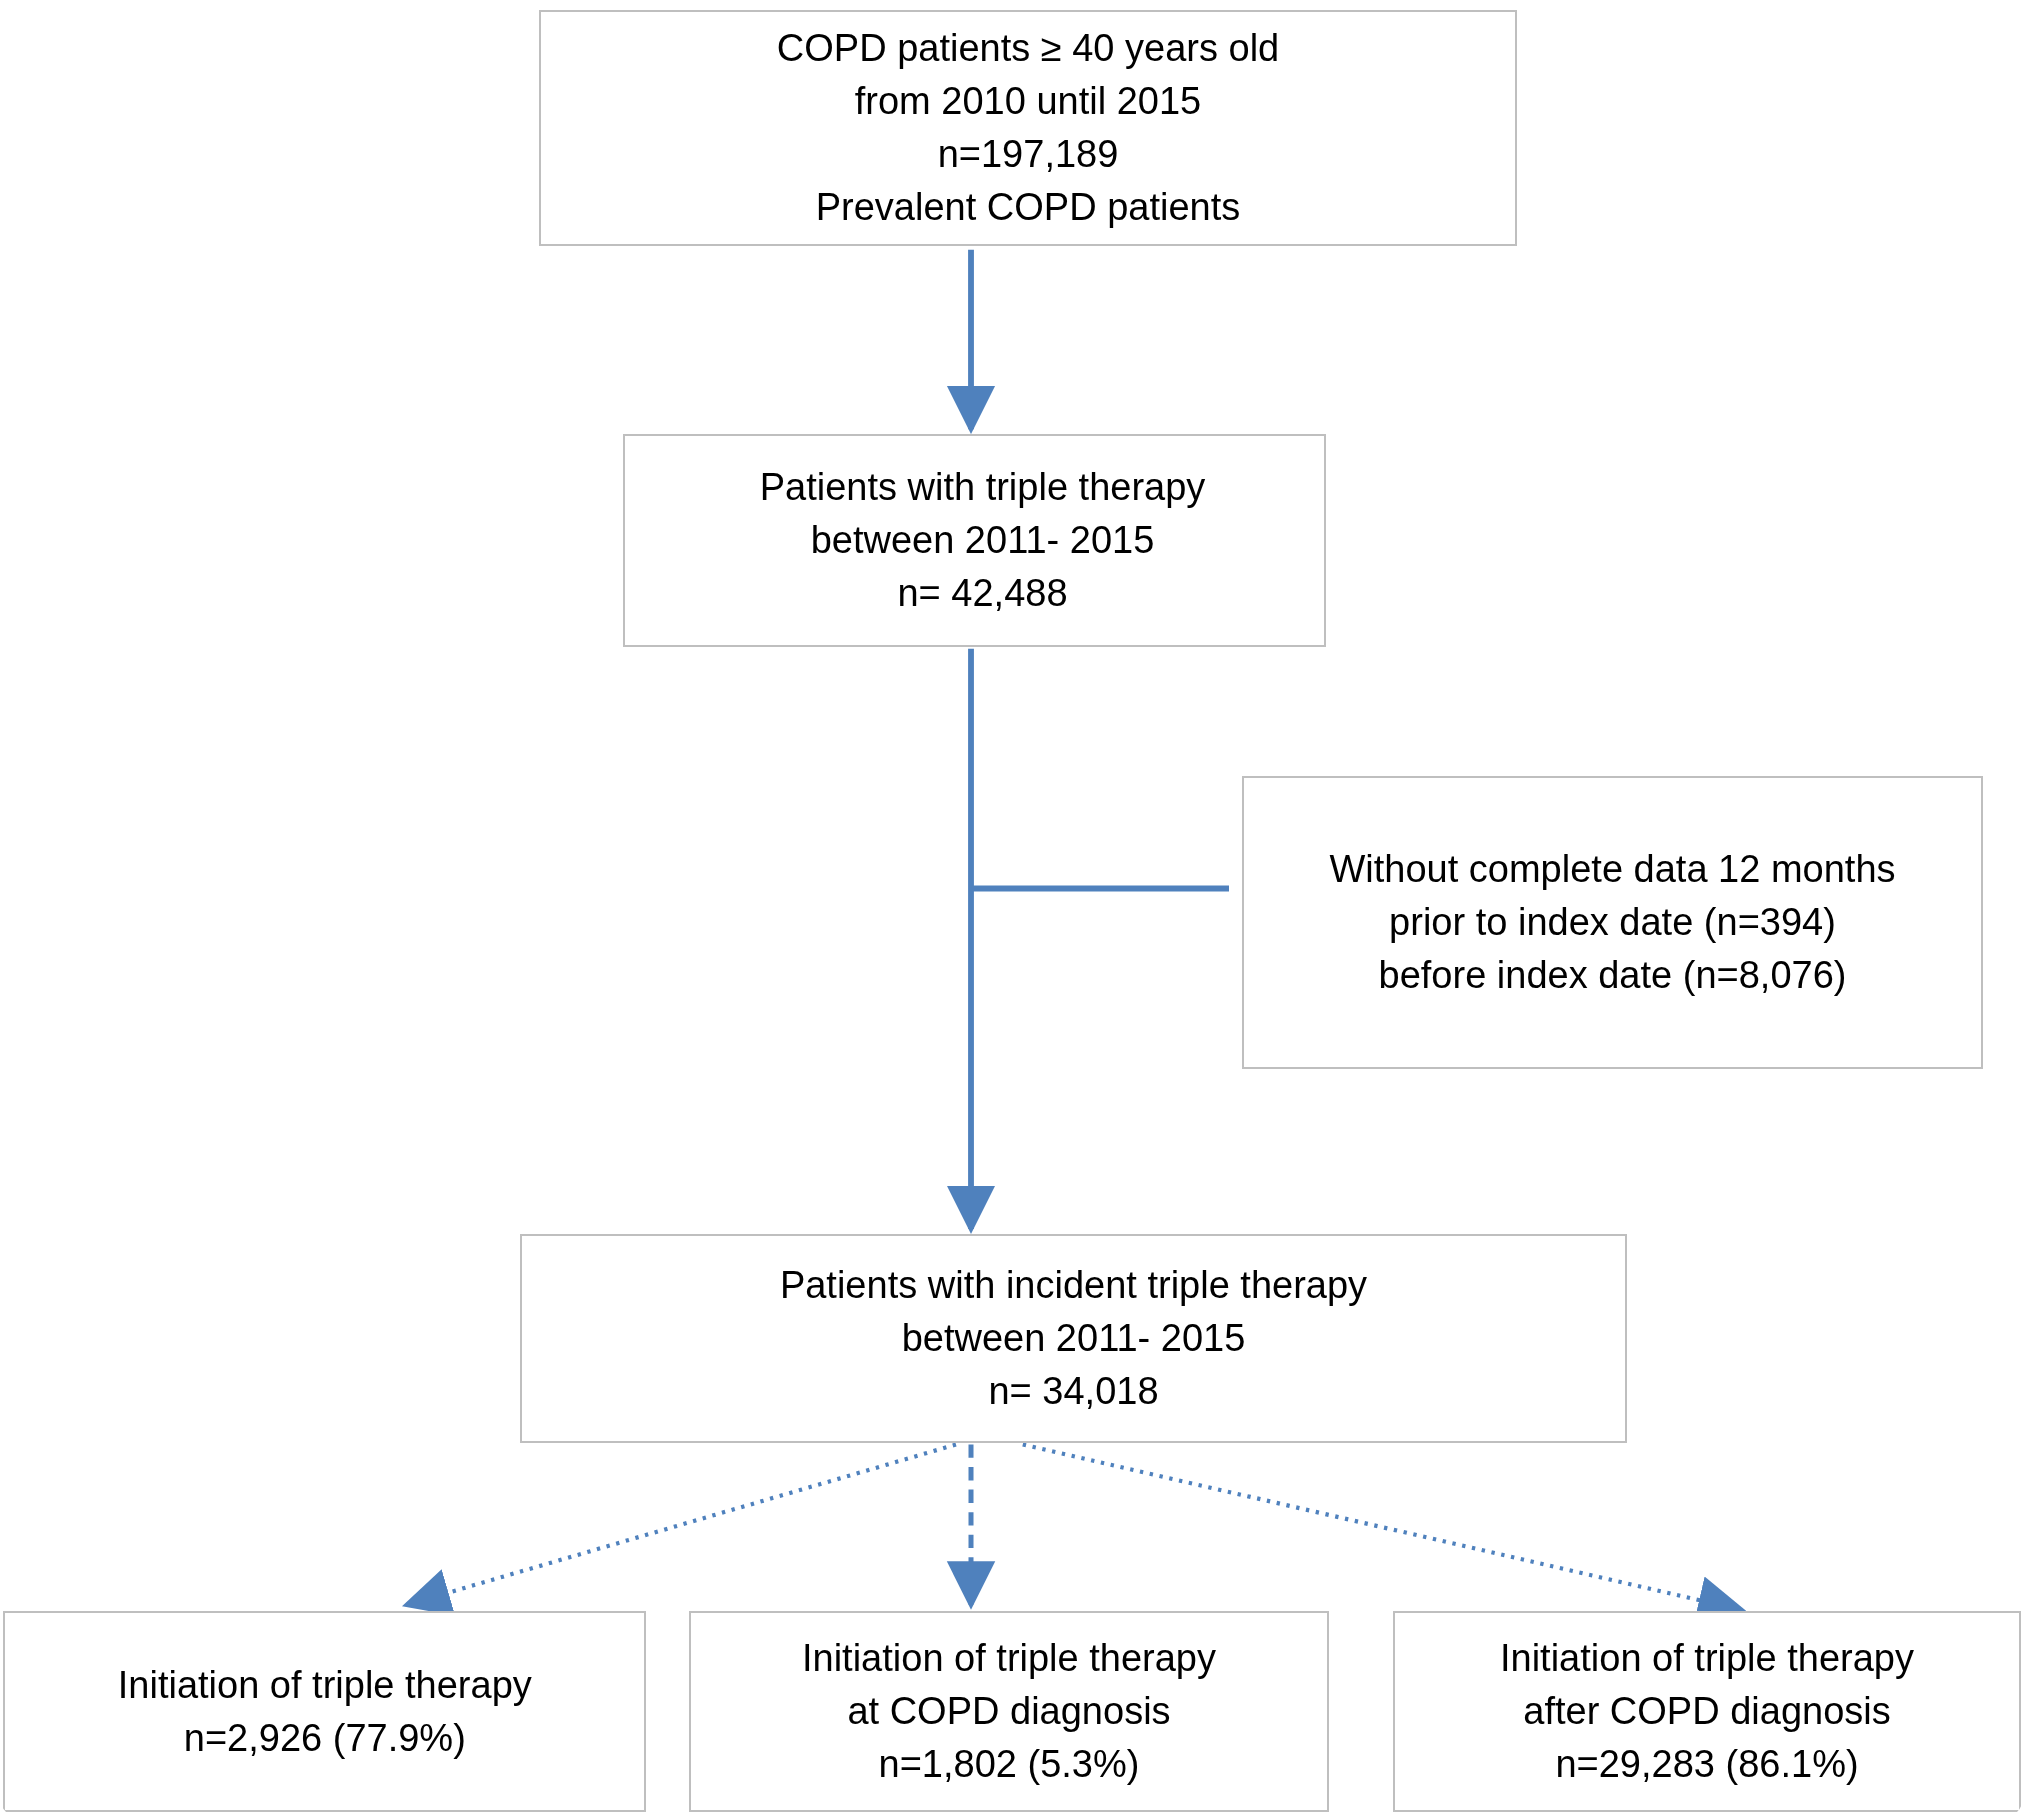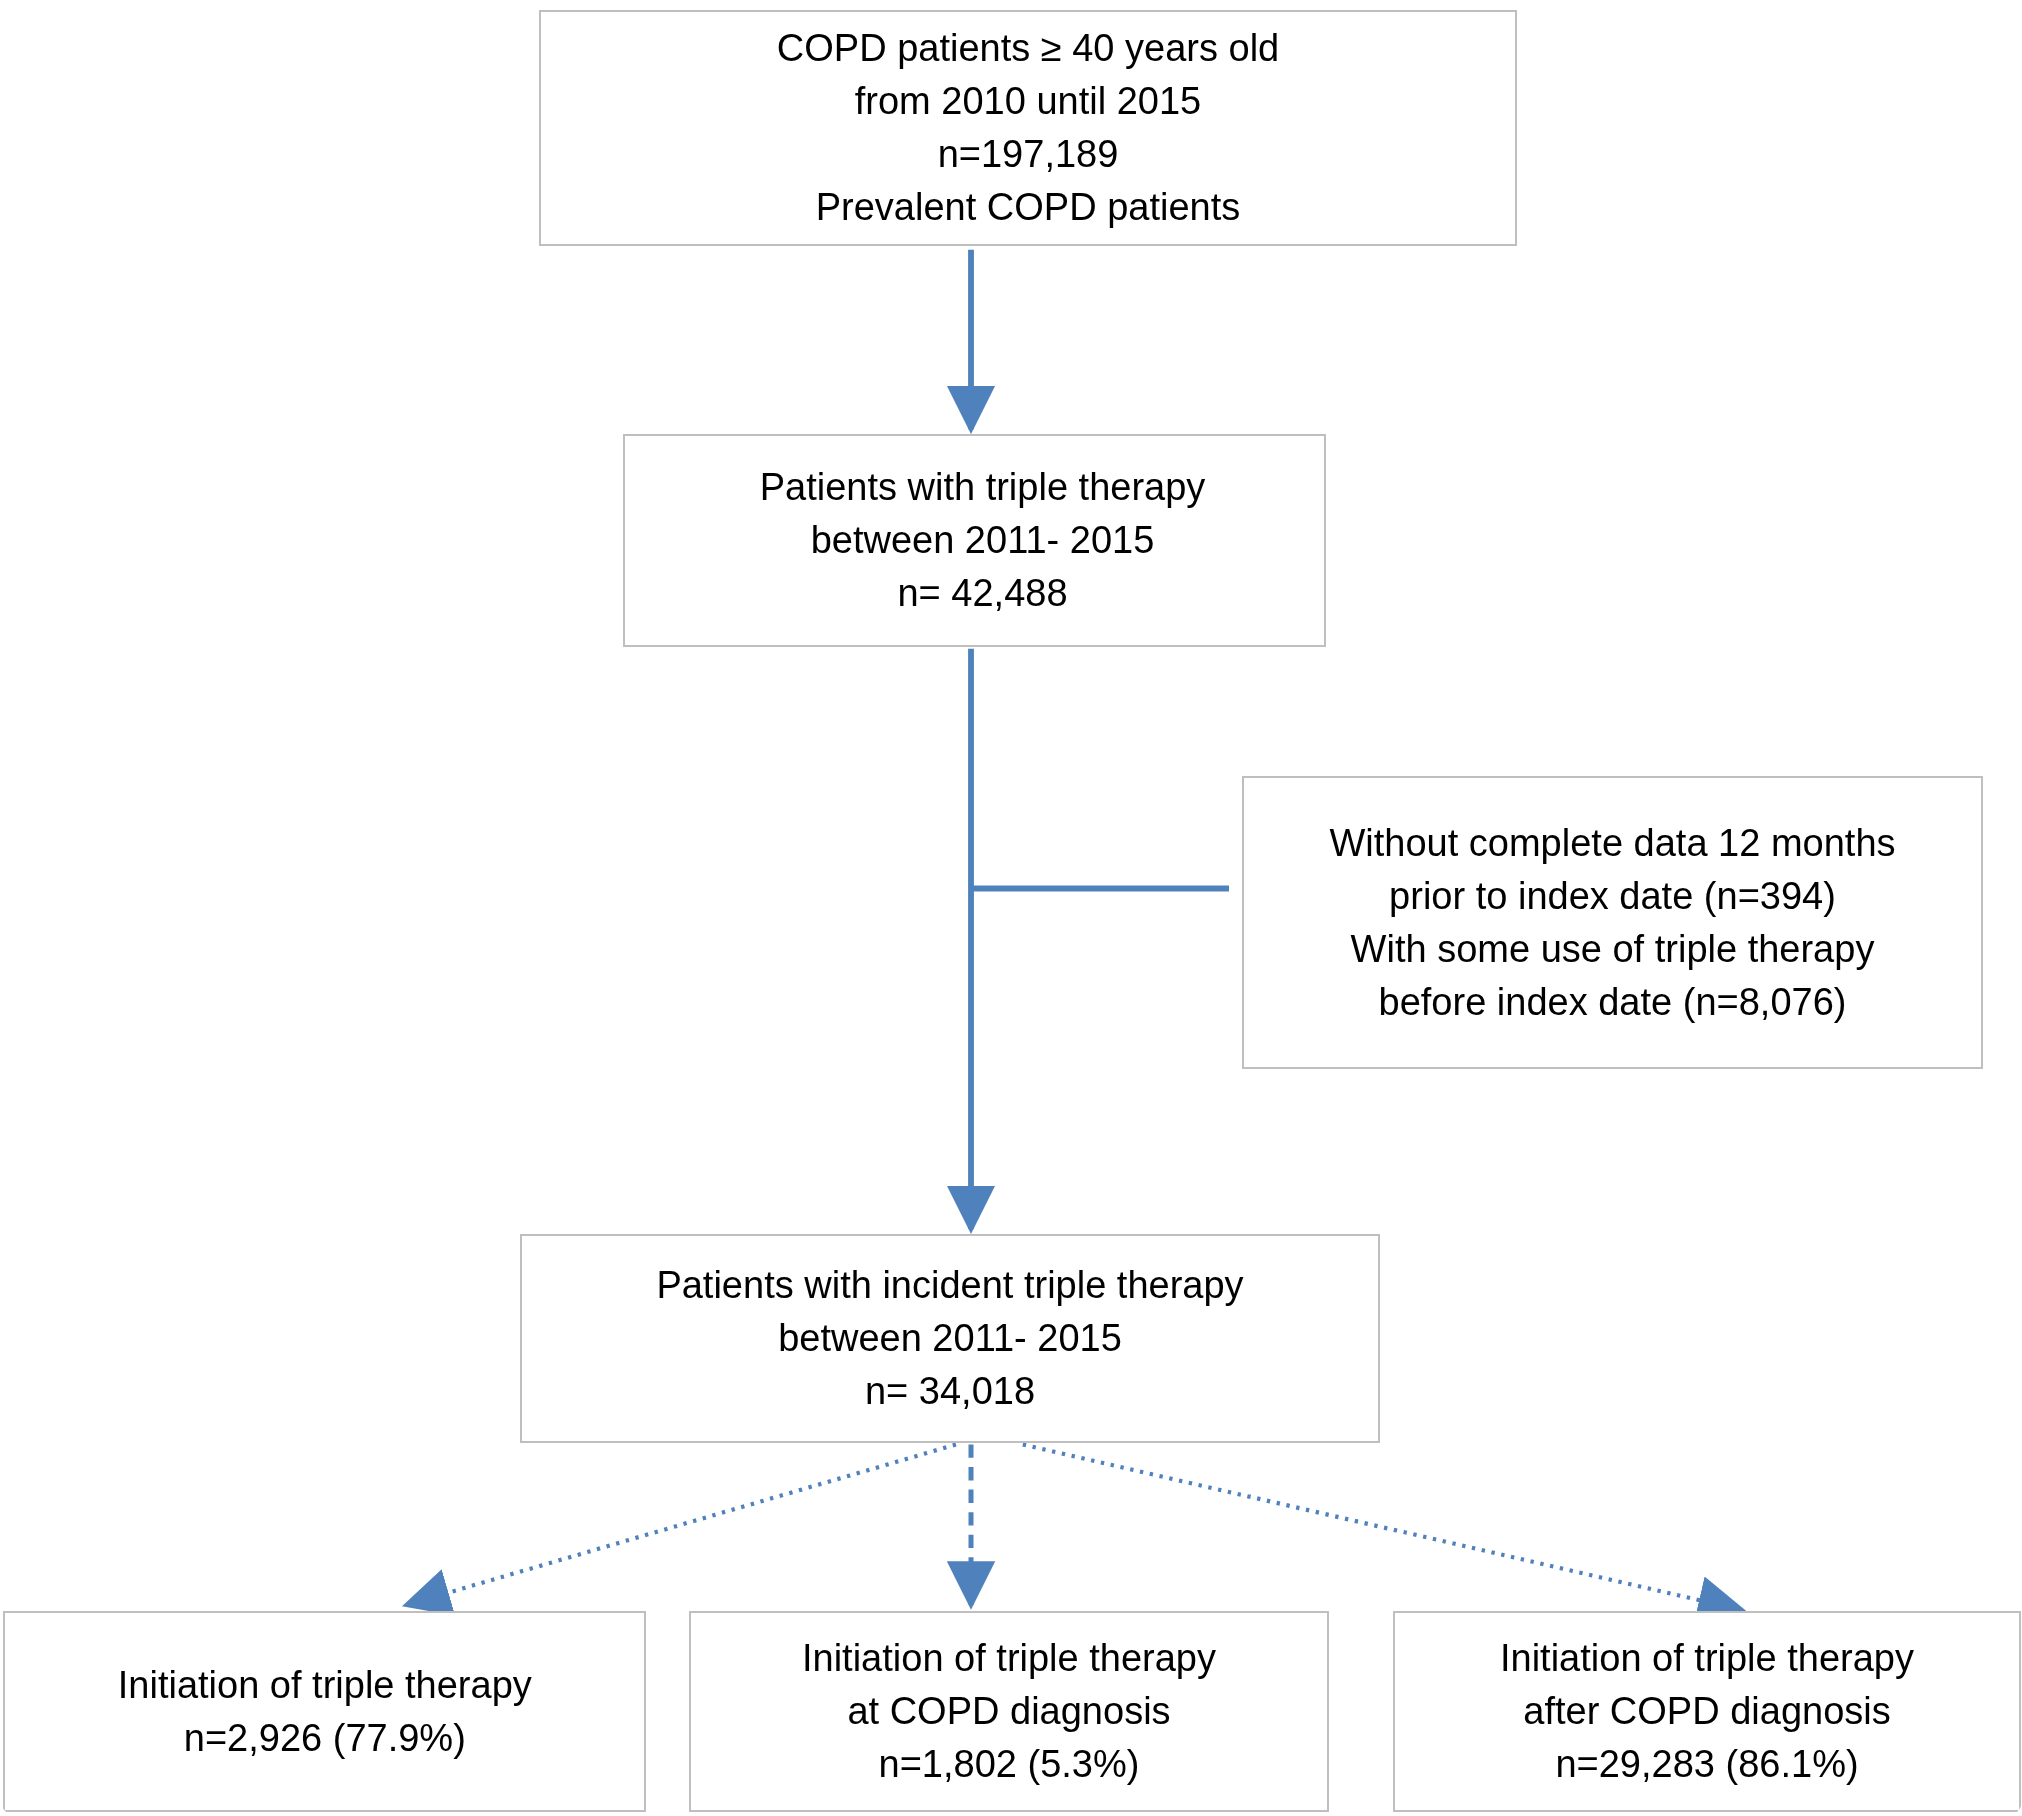--- a/index.html
+++ b/index.html
@@ -29,21 +29,21 @@
     border:2.5px solid var(--box-border);
     background:var(--box-background);
     color:var(--text);
     font-size:38px;line-height:53px;text-align:center;
   }
   .line{white-space:nowrap;}
   
   #box-prevalent {left:539px; top:10px;   width:978px; height:236px;}
   #box-triple    {left:623px; top:434px;  width:703px;  height:213px;padding-left:16px;}
   #box-exclusion {left:1227px;top:776px;  width:741px;  height:293px;margin-left:15px;}
-  #box-incident  {left:520px; top:1234px; width:860px; height:209px;}
+  #box-incident  {left:520px; top:1234px; width:1107px; height:209px;}
   #box-before    {left:3.3px;   top:1611px; width:643px;  height:201px;}
   #box-at        {left:689px; top:1611px; width:640px;  height:201px;}
   #box-after     {left:1393px;top:1611px; width:628px;  height:201px;}
 </style>
 </head>
 <body>
 
 <div class="canvas">
 
   <svg class="connectors" viewBox="0 0 2423 2176" xmlns="http://www.w3.org/2000/svg">
@@ -75,21 +75,20 @@
 
   <div class="box" id="box-triple">
     <div class="line">Patients with triple therapy</div>
     <div class="line">between 2011- 2015</div>
     <div class="line">n= 42,488</div>
   </div>
 
   <div class="box" id="box-exclusion">
     <div class="line">Without complete data 12 months</div>
     <div class="line">prior to index date (n=394)</div>
-    <div class="line">With some use of triple therapy</div>
     <div class="line">before index date (n=8,076)</div>
   </div>
 
   <div class="box" id="box-incident">
     <div class="line">Patients with incident triple therapy</div>
     <div class="line">between 2011- 2015</div>
     <div class="line">n= 34,018</div>
   </div>
 
   <div class="box" id="box-before">

